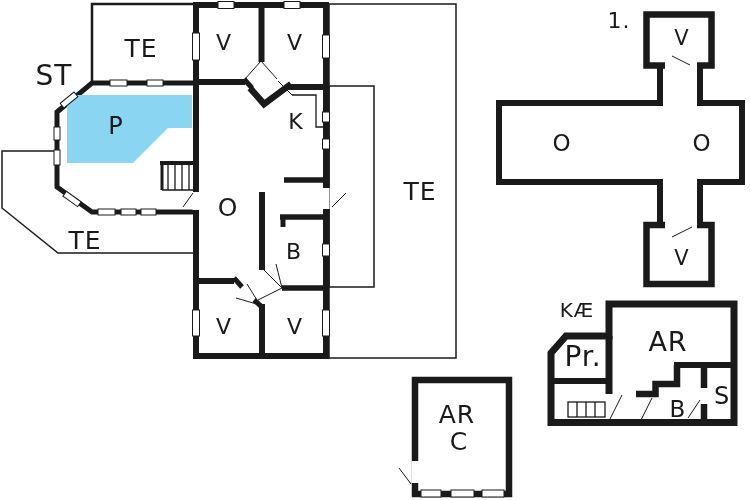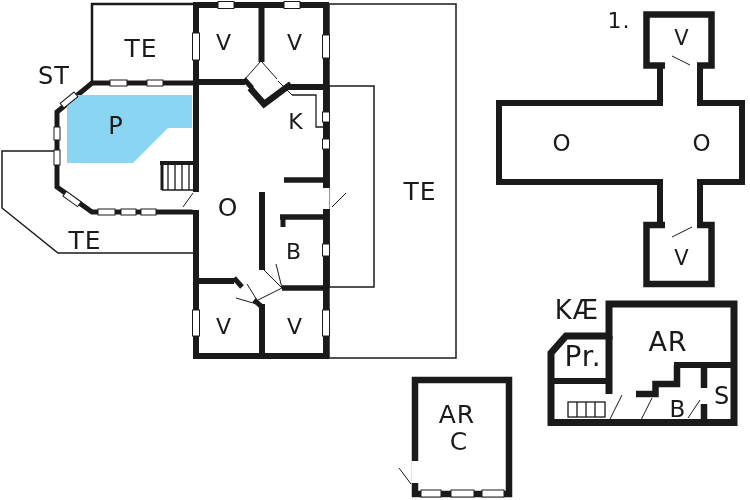--- a/index.html
+++ b/index.html
@@ -151,40 +151,40 @@
       <g stroke-width="1" fill="#ffffff">
         <rect x="421" y="490" width="20" height="7"></rect>
         <rect x="451" y="490" width="23" height="7"></rect>
         <rect x="482" y="490" width="22" height="7"></rect>
       </g>
       <line x1="399" y1="468" x2="411" y2="484" stroke-width="1"></line>
     </g>
   </g>
 </svg>
 
-<span class="lbl" style="left:54px;top:76px;font-size:24px">ST</span>
+<span class="lbl" style="left:54px;top:76px;font-size:28px">ST</span>
 <span class="lbl" style="left:141px;top:48px;font-size:25px">TE</span>
 <span class="lbl" style="left:116px;top:126px;font-size:24px">P</span>
 <span class="lbl" style="left:224px;top:43px;font-size:22px">V</span>
 <span class="lbl" style="left:295px;top:43px;font-size:22px">V</span>
 <span class="lbl" style="left:296px;top:122px;font-size:22px">K</span>
 <span class="lbl" style="left:228px;top:207px;font-size:25px">O</span>
 <span class="lbl" style="left:294px;top:252px;font-size:22px">B</span>
 <span class="lbl" style="left:224px;top:327px;font-size:22px">V</span>
 <span class="lbl" style="left:295px;top:327px;font-size:22px">V</span>
 <span class="lbl" style="left:85px;top:240px;font-size:25px">TE</span>
 <span class="lbl" style="left:420px;top:191px;font-size:25px">TE</span>
 
 <span class="lbl" style="left:619px;top:21px;font-size:22px">1.</span>
 <span class="lbl" style="left:682px;top:38px;font-size:21px">V</span>
 <span class="lbl" style="left:562px;top:143px;font-size:23px">O</span>
 <span class="lbl" style="left:702px;top:143px;font-size:23px">O</span>
 <span class="lbl" style="left:682px;top:258px;font-size:21px">V</span>
 
-<span class="lbl" style="left:577px;top:310px;font-size:26px">KÆ</span>
+<span class="lbl" style="left:577px;top:310px;font-size:20px">KÆ</span>
 <span class="lbl" style="left:668px;top:341px;font-size:27px">AR</span>
 <span class="lbl" style="left:583px;top:357px;font-size:28px">Pr.</span>
 <span class="lbl" style="left:678px;top:409px;font-size:23px">B</span>
 <span class="lbl" style="left:722px;top:396px;font-size:24px">S</span>
 
 <span class="lbl" style="left:457px;top:414px;font-size:25px">AR</span>
 <span class="lbl" style="left:459px;top:441px;font-size:25px">C</span>
 </div>
 
 </body></html>

